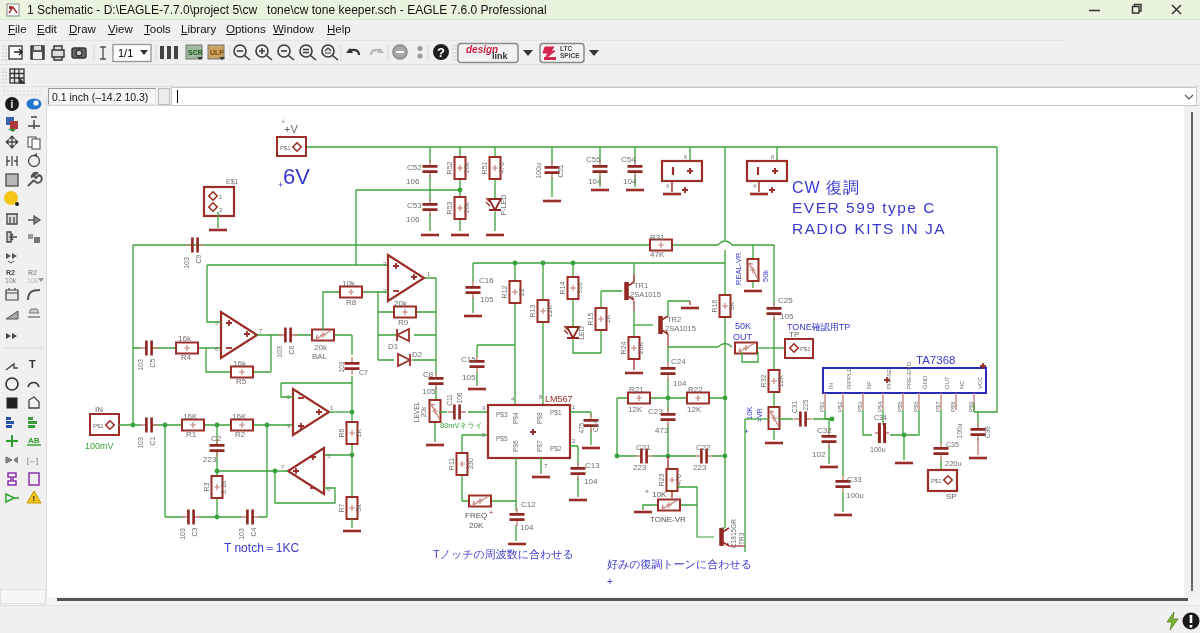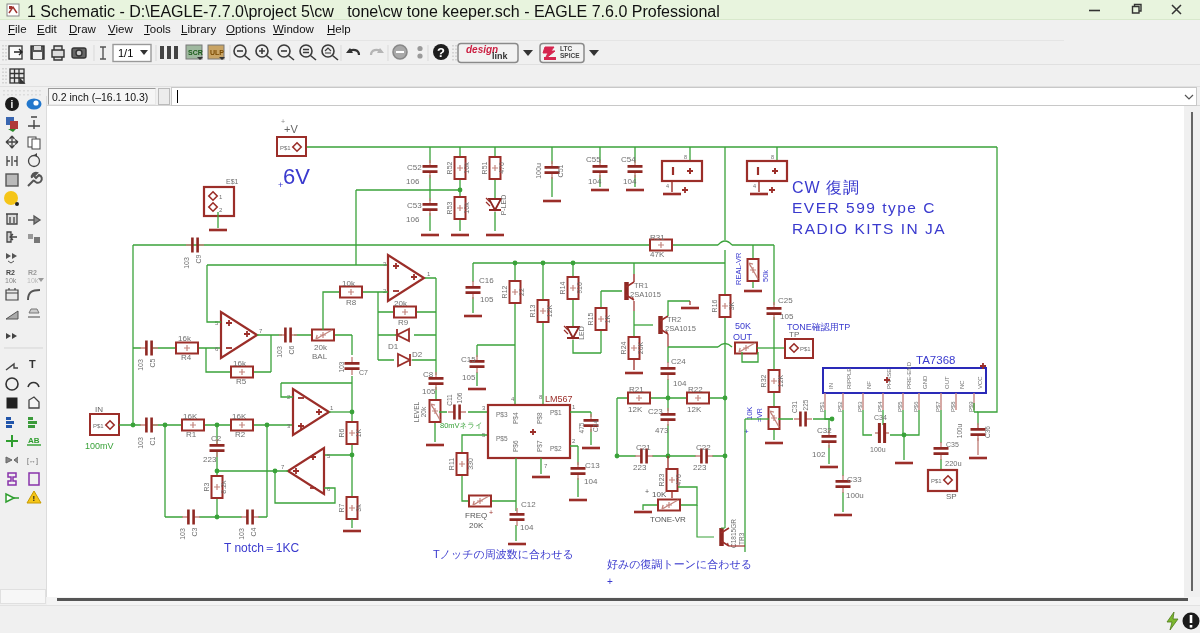--- a/index.html
+++ b/index.html
@@ -1,17 +1,17 @@
 <!DOCTYPE html>
 <html><head><meta charset="utf-8"><style>
 *{margin:0;padding:0;box-sizing:border-box}
 body{width:1200px;height:633px;font-family:"Liberation Sans",sans-serif;overflow:hidden;background:#f0f0f0;position:relative}
 .titlebar{position:absolute;left:0;top:0;width:1200px;height:20px;background:#e8f4de;border-bottom:1px solid #d8e8cc}
 .title-ico{position:absolute;left:6px;top:3px;width:14px;height:14px}
-.title-txt{position:absolute;left:27px;top:3px;font-size:16px;color:#111}
+.title-txt{position:absolute;left:27px;top:3px;font-size:12px;color:#111}
 .menubar{position:absolute;left:0;top:20px;width:1200px;height:20px;background:#f0f0f0;font-size:11.5px;color:#111}
 .menubar span{position:absolute;top:3px}
 .menubar u{text-decoration:underline}
 .tb1{position:absolute;left:0;top:40px;width:1064px;height:24px;background:#f0f0f0;border-top:1px solid #e5e5e5}
 .tb2{position:absolute;left:0;top:64px;width:1200px;height:22px;background:#f0f0f0;border-top:1px solid #e0e0e0}
 .coord{position:absolute;left:0;top:86px;width:1200px;height:20px;background:#f0f0f0;border-top:1px solid #e0e0e0;border-bottom:1px solid #d5d5d5}
 .coordbox{position:absolute;left:48px;top:1px;width:108px;height:17px;background:#f6f6f6;border:1px solid #9a9a9a;border-right-color:#e8e8e8;border-bottom-color:#e8e8e8;font-size:10.5px;color:#111;padding:1.5px 3px;white-space:nowrap;overflow:hidden}
 .coordbtn{position:absolute;left:158px;top:1px;width:12px;height:17px;background:#ececec;border:1px solid #bbb}
 .cmdline{position:absolute;left:171px;top:0;width:1026px;height:19px;background:#fff;border:1px solid #c8c8c8}
 .cursor{position:absolute;left:5px;top:2px;width:1px;height:13px;background:#000}
@@ -134,21 +134,21 @@
         <path d="M20 14l4 4h-4z" fill="#333"></path>
       </g>
     </svg>
 </div>
 <div class="coord">
 <svg style="position:absolute;left:0;top:0" width="46" height="20">
       <g stroke="#c9c9c9" stroke-width="1" stroke-dasharray="1.5 2.5">
         <path d="M4 3v14M8 3v14M12 3v14M16 3v14M20 3v14M24 3v14M28 3v14M32 3v14M36 3v14M40 3v14"></path>
       </g>
     </svg>
-<div class="coordbox">0.2 inch (–16.1 10.3)</div>
+<div class="coordbox">0.1 inch (–14.2 10.3)</div>
 <div class="coordbtn"></div>
 <div class="cmdline">
       <div class="cursor"></div>
     </div>
 <svg style="position:absolute;left:1183px;top:6px" width="12" height="9">
       <path d="M2 2l4 4 4-4" stroke="#555" stroke-width="1.2" fill="none"></path>
     </svg>
 </div>
 <div class="palette">
 <svg width="47" height="501" viewBox="0 0 47 501">

